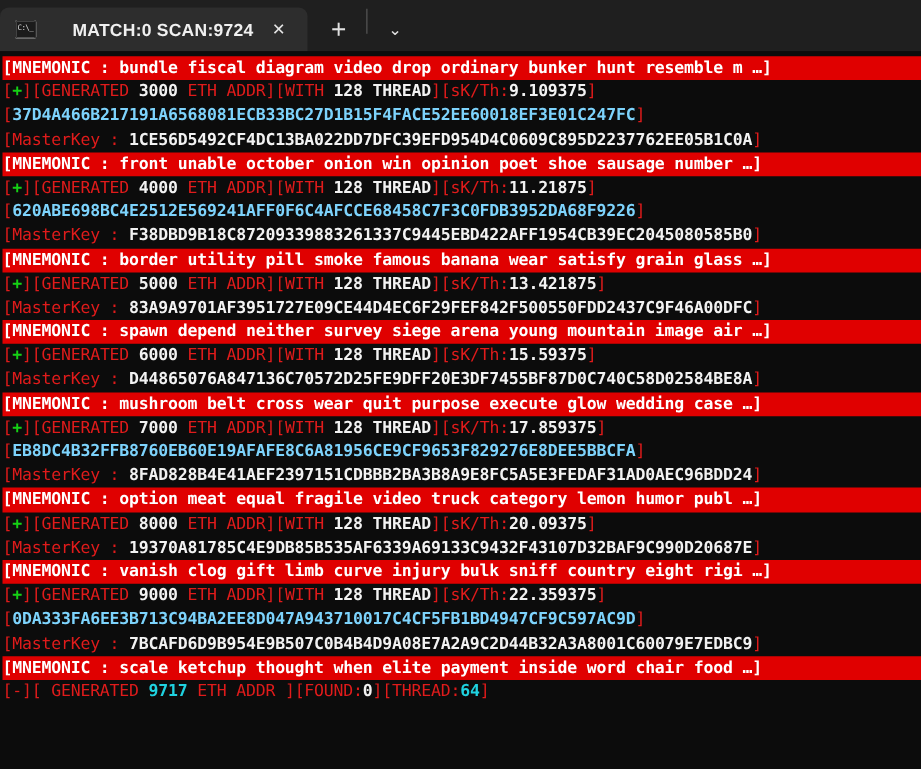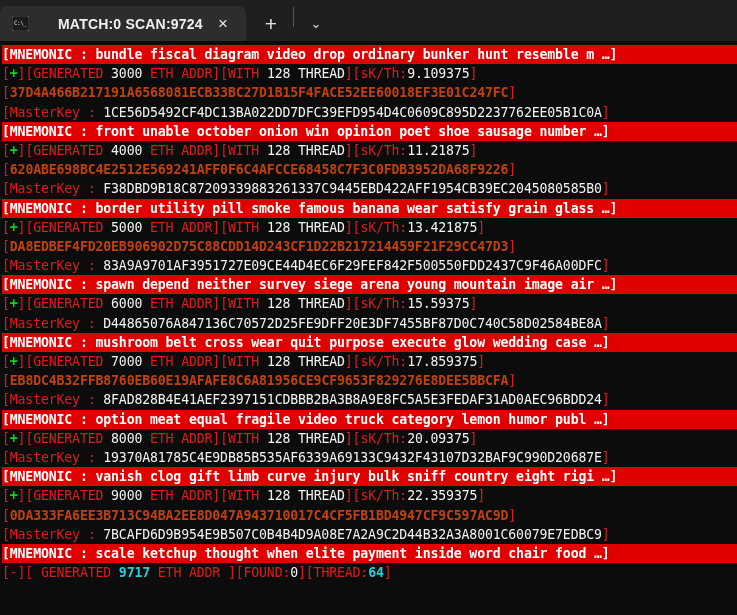--- a/index.html
+++ b/index.html
@@ -121,22 +121,22 @@
     letter-spacing: -0.15px;
     padding-left: 2px;
   }
   .mnem {
     background: #e00000;
     color: #ffffff;
     font-weight: bold;
     display: block;
   }
   .red      { color: #e01b1b; }
-  .green    { color: #c2410c; font-weight: bold; }
-  .white    { color: #f2f2f2; font-weight: normal; }
+  .green    { color: #7dd3fc; font-weight: bold; }
+  .white    { color: #f2f2f2; font-weight: bold; }
   .cyan     { color: #1fd2e0; font-weight: bold; }
   .gen-plus { color: #15d215; font-weight: bold; }
 
   .spacer { height: 4px; }
 </style>
 </head>
 <body>
 
 <div class="titlebar">
   <div class="tab">
@@ -155,21 +155,20 @@
       <div class="line"><span class="mnem">[MNEMONIC : bundle fiscal diagram video drop ordinary bunker hunt resemble m …]</span></div>
       <div class="line"><span class="red">[</span><span class="gen-plus">+</span><span class="red">][GENERATED </span><span class="white">3000</span><span class="red"> ETH ADDR][</span><span class="red">WITH </span><span class="white">128</span><span class="white"> THREAD</span><span class="red">][</span><span class="red">sK/Th:</span><span class="white">9.109375</span><span class="red">]</span></div>
       <div class="line"><span class="red">[</span><span class="green">37D4A466B217191A6568081ECB33BC27D1B15F4FACE52EE60018EF3E01C247FC</span><span class="red">]</span></div>
       <div class="line"><span class="red">[MasterKey : </span><span class="white">1CE56D5492CF4DC13BA022DD7DFC39EFD954D4C0609C895D2237762EE05B1C0A</span><span class="red">]</span></div>
       <div class="line"><span class="mnem">[MNEMONIC : front unable october onion win opinion poet shoe sausage number …]</span></div>
       <div class="line"><span class="red">[</span><span class="gen-plus">+</span><span class="red">][GENERATED </span><span class="white">4000</span><span class="red"> ETH ADDR][</span><span class="red">WITH </span><span class="white">128</span><span class="white"> THREAD</span><span class="red">][</span><span class="red">sK/Th:</span><span class="white">11.21875</span><span class="red">]</span></div>
       <div class="line"><span class="red">[</span><span class="green">620ABE698BC4E2512E569241AFF0F6C4AFCCE68458C7F3C0FDB3952DA68F9226</span><span class="red">]</span></div>
       <div class="line"><span class="red">[MasterKey : </span><span class="white">F38DBD9B18C87209339883261337C9445EBD422AFF1954CB39EC2045080585B0</span><span class="red">]</span></div>
       <div class="line"><span class="mnem">[MNEMONIC : border utility pill smoke famous banana wear satisfy grain glass …]</span></div>
       <div class="line"><span class="red">[</span><span class="gen-plus">+</span><span class="red">][GENERATED </span><span class="white">5000</span><span class="red"> ETH ADDR][</span><span class="red">WITH </span><span class="white">128</span><span class="white"> THREAD</span><span class="red">][</span><span class="red">sK/Th:</span><span class="white">13.421875</span><span class="red">]</span></div>
-      <div class="line"><span class="red">[</span><span class="green">DA8EDBEF4FD20EB906902D75C88CDD14D243CF1D22B217214459F21F29CC47D3</span><span class="red">]</span></div>
       <div class="line"><span class="red">[MasterKey : </span><span class="white">83A9A9701AF3951727E09CE44D4EC6F29FEF842F500550FDD2437C9F46A00DFC</span><span class="red">]</span></div>
       <div class="line"><span class="mnem">[MNEMONIC : spawn depend neither survey siege arena young mountain image air …]</span></div>
       <div class="line"><span class="red">[</span><span class="gen-plus">+</span><span class="red">][GENERATED </span><span class="white">6000</span><span class="red"> ETH ADDR][</span><span class="red">WITH </span><span class="white">128</span><span class="white"> THREAD</span><span class="red">][</span><span class="red">sK/Th:</span><span class="white">15.59375</span><span class="red">]</span></div>
       <div class="line"><span class="red">[MasterKey : </span><span class="white">D44865076A847136C70572D25FE9DFF20E3DF7455BF87D0C740C58D02584BE8A</span><span class="red">]</span></div>
       <div class="line"><span class="mnem">[MNEMONIC : mushroom belt cross wear quit purpose execute glow wedding case …]</span></div>
       <div class="line"><span class="red">[</span><span class="gen-plus">+</span><span class="red">][GENERATED </span><span class="white">7000</span><span class="red"> ETH ADDR][</span><span class="red">WITH </span><span class="white">128</span><span class="white"> THREAD</span><span class="red">][</span><span class="red">sK/Th:</span><span class="white">17.859375</span><span class="red">]</span></div>
       <div class="line"><span class="red">[</span><span class="green">EB8DC4B32FFB8760EB60E19AFAFE8C6A81956CE9CF9653F829276E8DEE5BBCFA</span><span class="red">]</span></div>
       <div class="line"><span class="red">[MasterKey : </span><span class="white">8FAD828B4E41AEF2397151CDBBB2BA3B8A9E8FC5A5E3FEDAF31AD0AEC96BDD24</span><span class="red">]</span></div>
       <div class="line"><span class="mnem">[MNEMONIC : option meat equal fragile video truck category lemon humor publ …]</span></div>
       <div class="line"><span class="red">[</span><span class="gen-plus">+</span><span class="red">][GENERATED </span><span class="white">8000</span><span class="red"> ETH ADDR][</span><span class="red">WITH </span><span class="white">128</span><span class="white"> THREAD</span><span class="red">][</span><span class="red">sK/Th:</span><span class="white">20.09375</span><span class="red">]</span></div>

